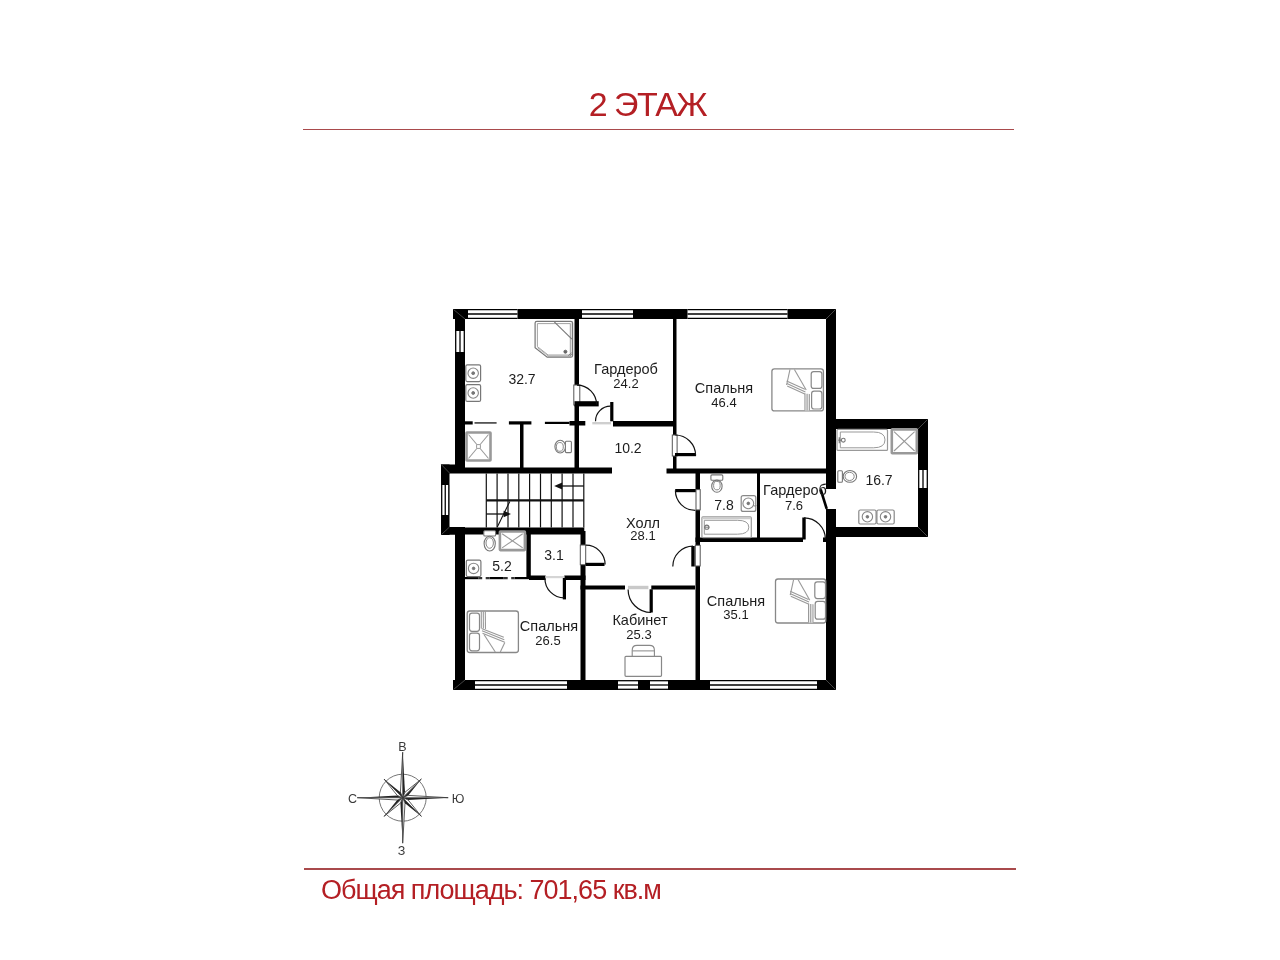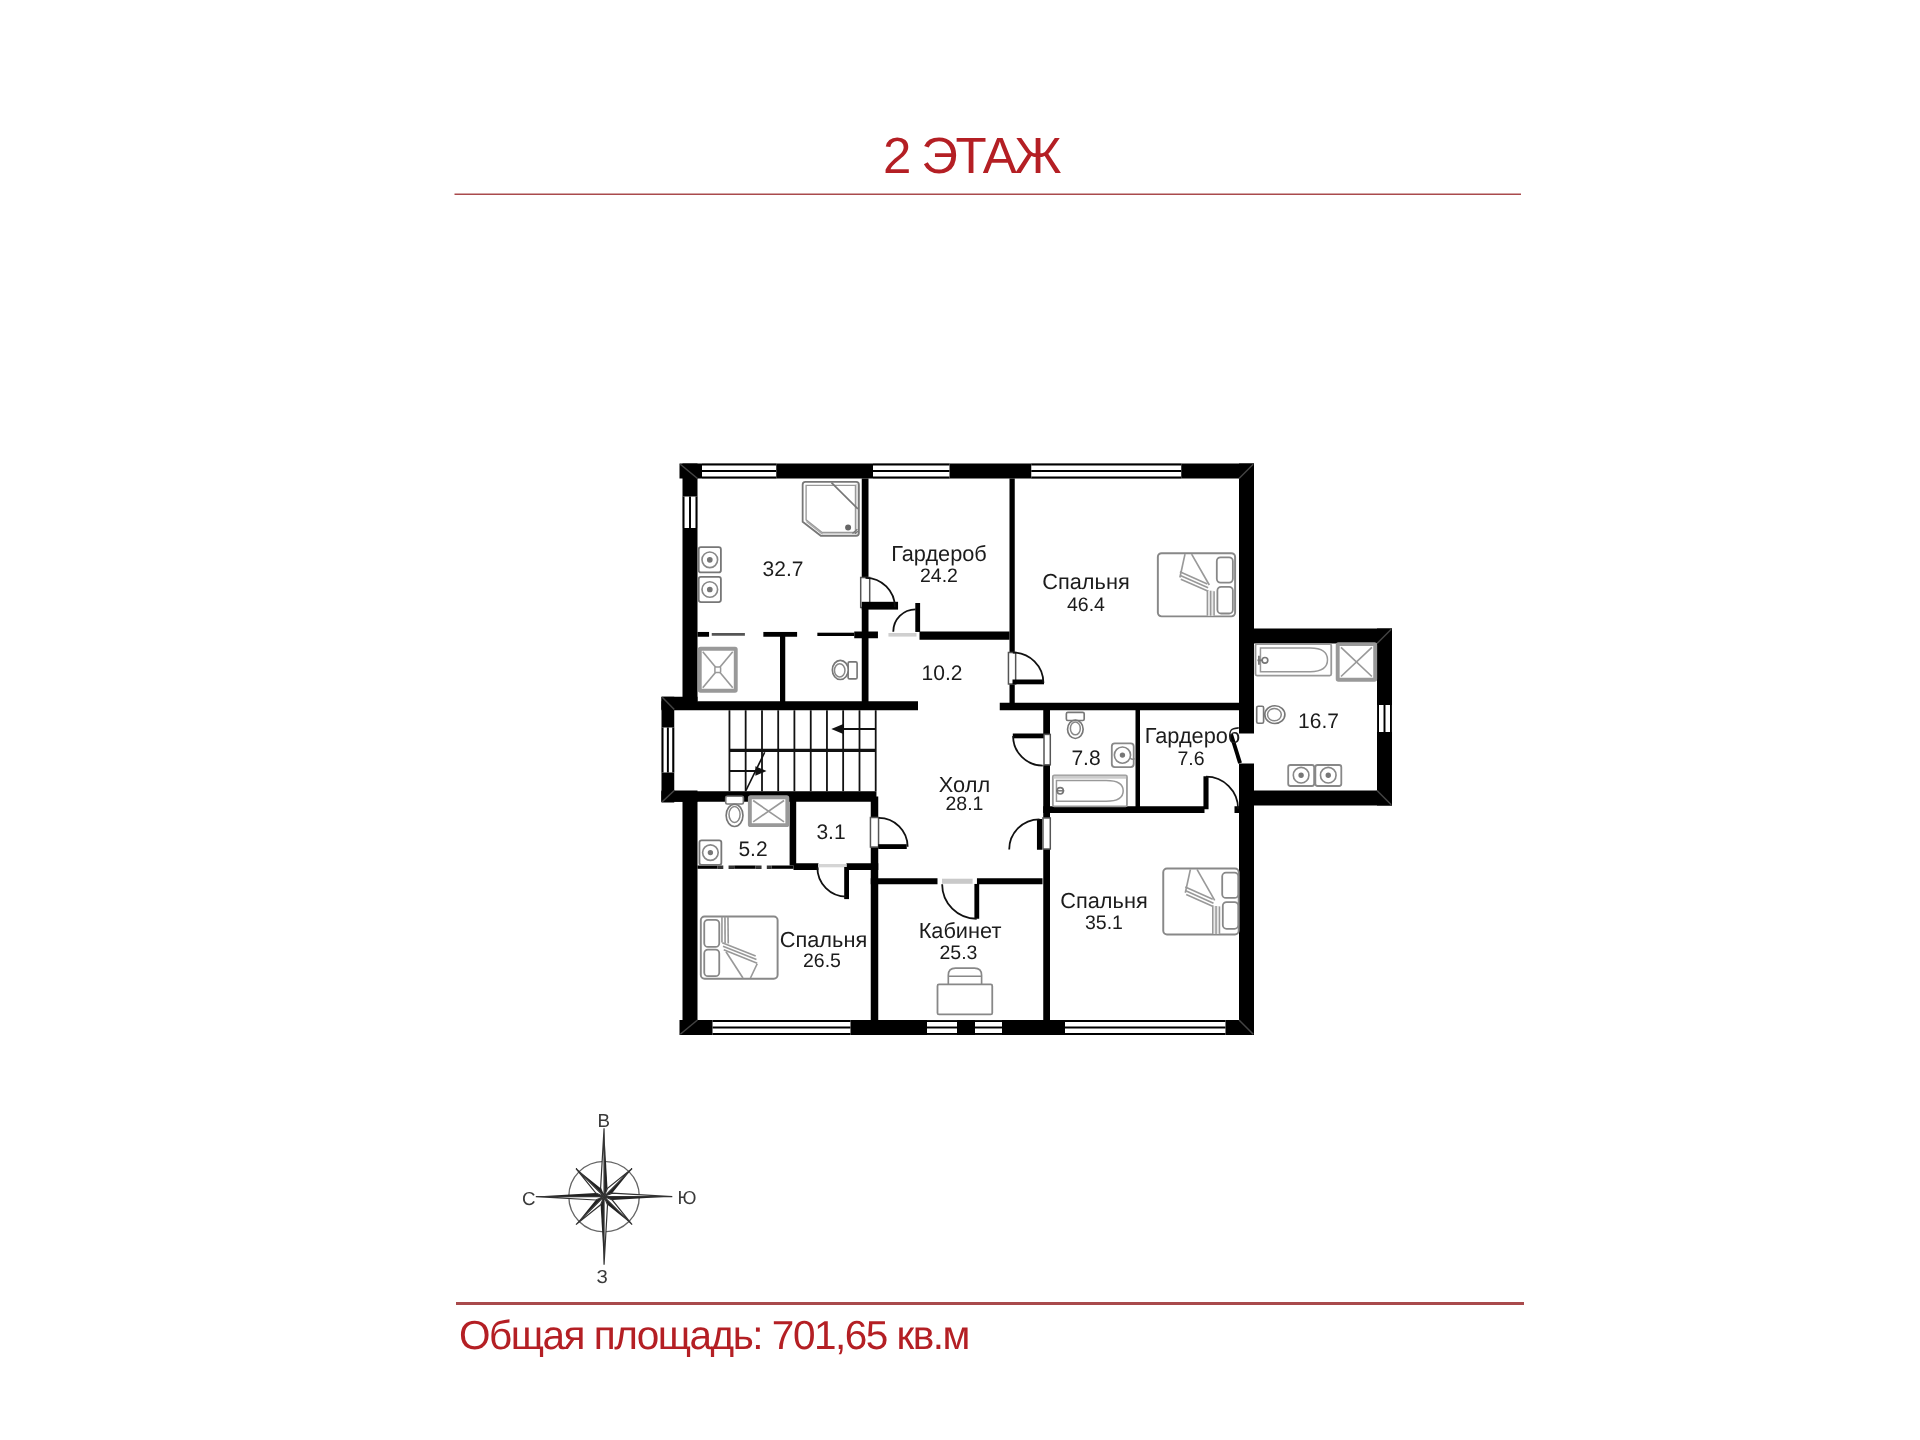--- a/index.html
+++ b/index.html
@@ -495,14 +495,14 @@
 
 <text x="458" y="802.5" font-size="12.5" fill="#3a3a3a" text-anchor="middle" font-family="Liberation Sans, sans-serif" font-weight="normal">Ю</text>
 
 <text x="401.5" y="855" font-size="12.5" fill="#3a3a3a" text-anchor="middle" font-family="Liberation Sans, sans-serif" font-weight="normal">З</text>
 
 <text x="352.6" y="803.3" font-size="12.5" fill="#3a3a3a" text-anchor="middle" font-family="Liberation Sans, sans-serif" font-weight="normal">С</text>
   </svg>
 
   <div style="position:absolute; left:304px; top:868px; width:712px; height:1.6px; background:#a94a4c;"></div>
 
-  <div class="red" style="position:absolute; left:306px; top:874px; font-size:27px; line-height:1.2; letter-spacing:-1px;">Общая площадь: 701,65 кв.м</div>
+  <div class="red" style="position:absolute; left:321px; top:874px; font-size:27px; line-height:1.2; letter-spacing:-1px;">Общая площадь: 701,65 кв.м</div>
 </div>
 
 </body></html>

